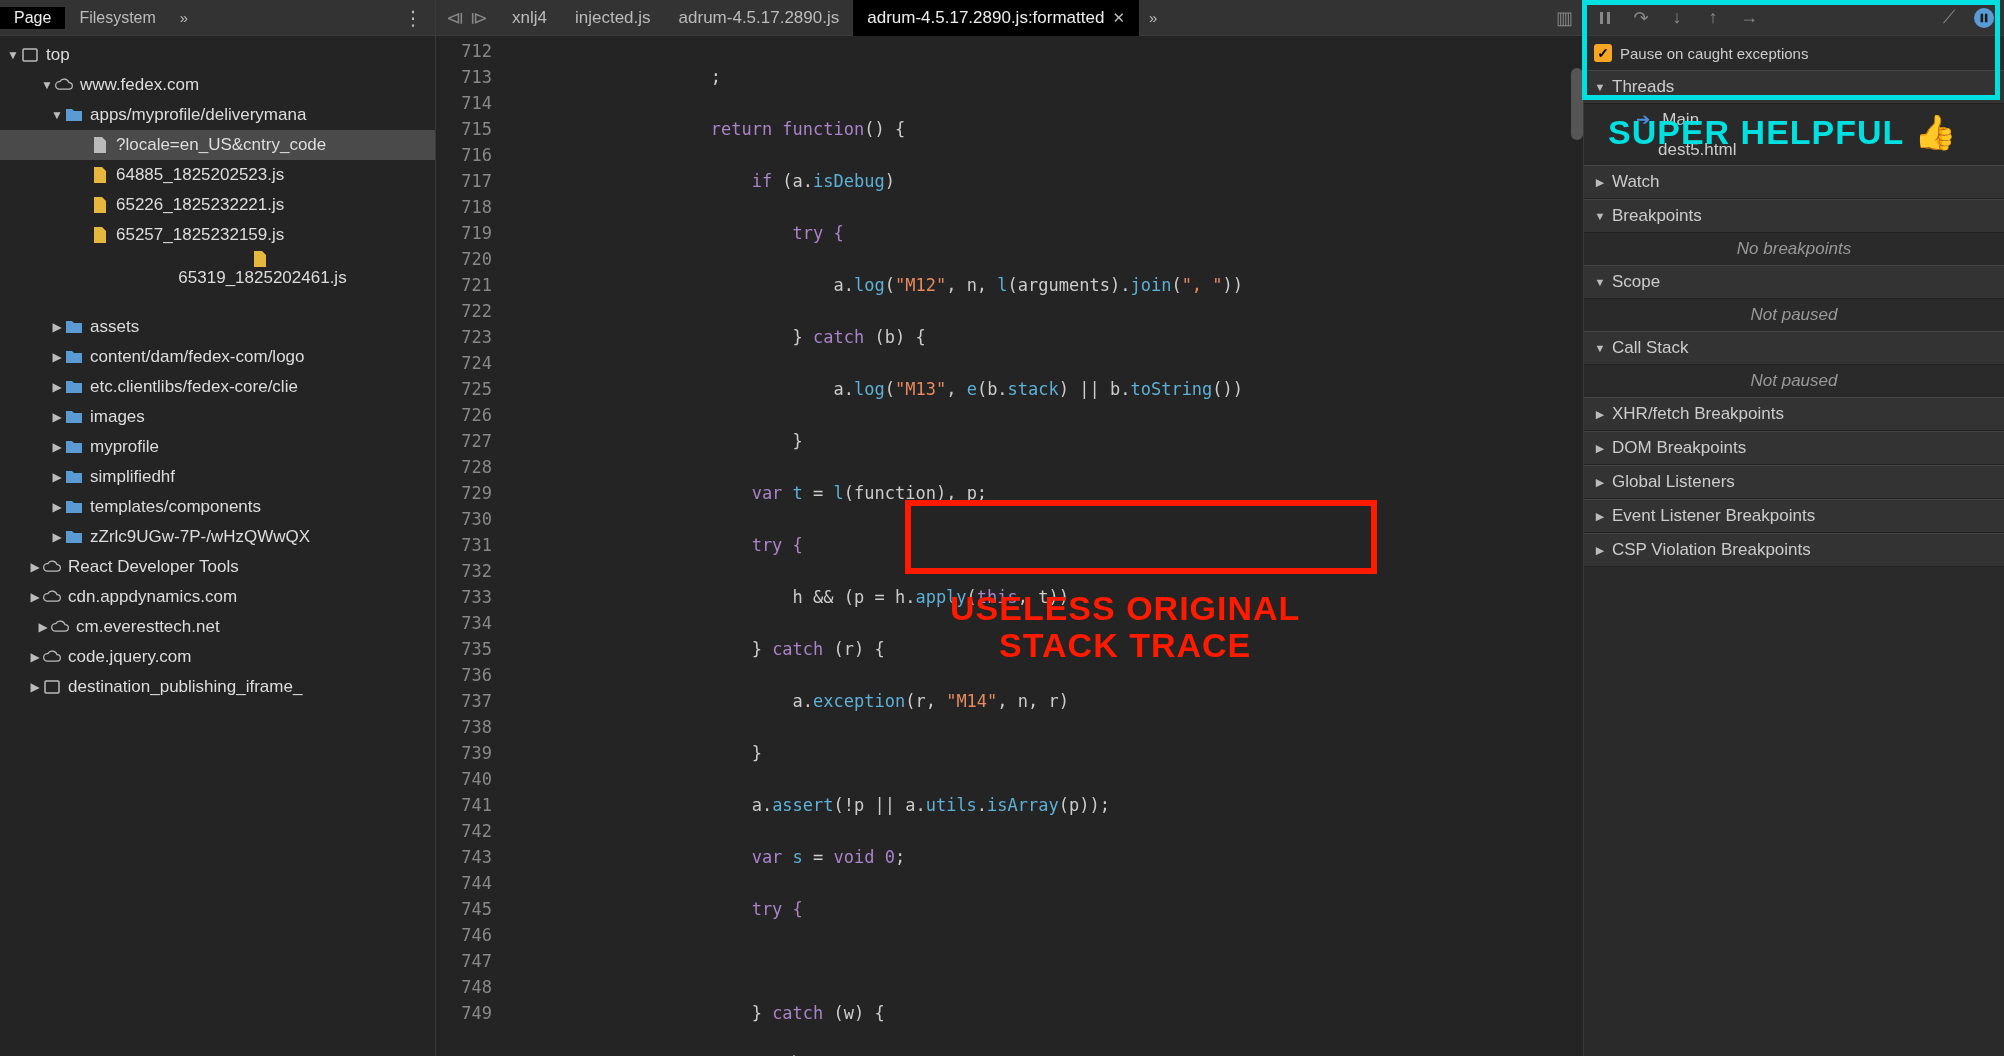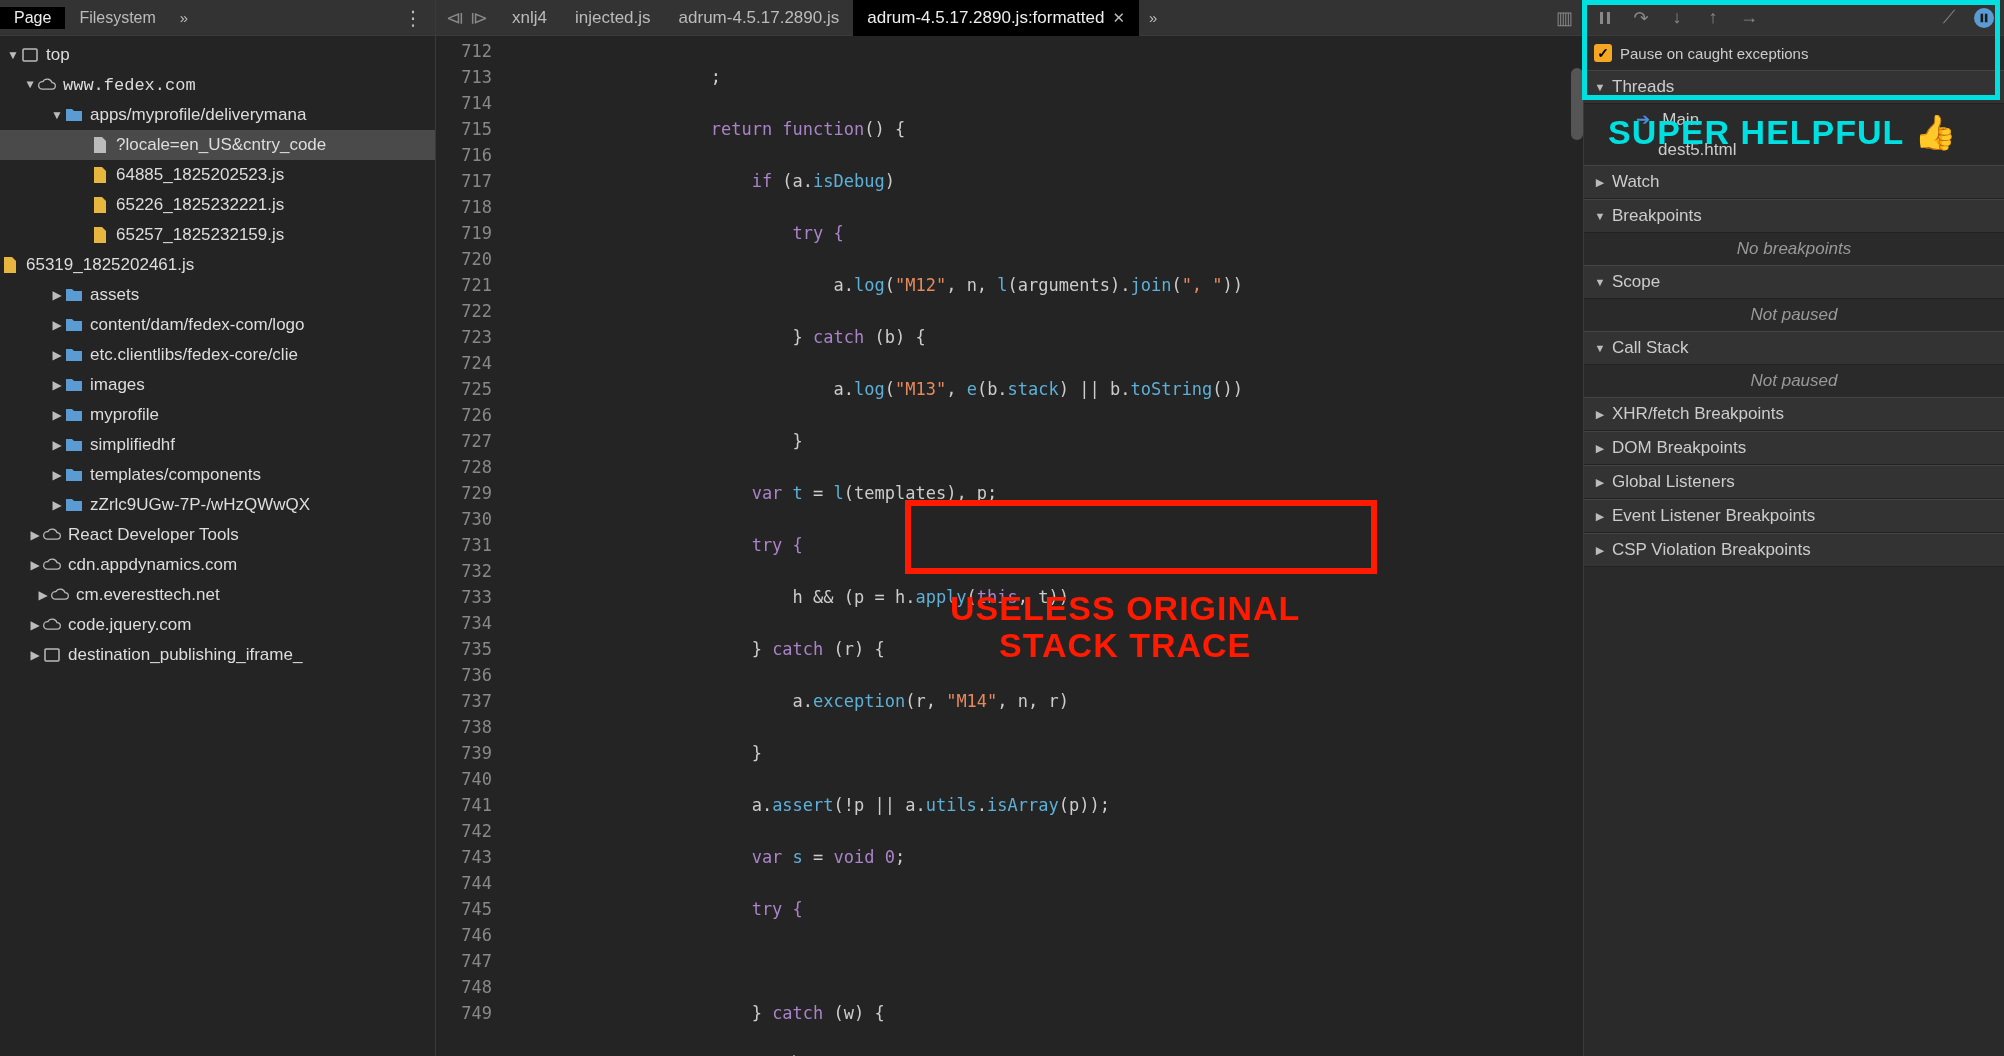--- a/index.html
+++ b/index.html
@@ -240,21 +240,21 @@
     <div class="tree">
       <div class="tree-item" style="padding-left:6px;text-align:center;">
           <span class="arrow expanded"></span>
           <span class="icon-frame">
             <svg viewBox="0 0 16 14">
               <rect x="1" y="1" width="14" height="12" rx="1"></rect>
             </svg>
           </span>
           <span>top</span>
         </div>
-      <div class="tree-item" style="padding-left:23px;font-family:Liberation Mono, monospace;">
+      <div class="tree-item" style="padding-left:40px;">
           <span class="arrow expanded"></span>
           <span class="icon-cloud">
             <svg viewBox="0 0 24 16">
               <path d="M6 13h12a4 4 0 000-8 6 6 0 00-11-1A4 4 0 006 13z"></path>
             </svg>
           </span>
           <span>www.fedex.com</span>
         </div>
       <div class="tree-item" style="padding-left:50px;">
           <span class="arrow expanded"></span>
@@ -290,29 +290,29 @@
           <span>65226_1825232221.js</span>
         </div>
       <div class="tree-item" style="padding-left:90px;">
           <span class="icon-file">
             <svg viewBox="0 0 14 18">
               <path d="M1 1h8l4 4v12H1z"></path>
             </svg>
           </span>
           <span>65257_1825232159.js</span>
         </div>
-      <div class="tree-item" style="">
+      <div class="tree-item" style="padding-left:90px;flex-direction:column;">
           <span class="icon-file">
             <svg viewBox="0 0 14 18">
               <path d="M1 1h8l4 4v12H1z"></path>
             </svg>
           </span>
           <span>65319_1825202461.js</span>
         </div>
-      <div class="tree-item" style="padding-left:50px;">
+      <div class="tree-item" style="padding-left:50px;margin-top:32px;">
           <span class="arrow collapsed"></span>
           <span class="icon-folder">
             <svg viewBox="0 0 18 16">
               <path d="M1 2h6l2 2h8v10H1z"></path>
             </svg>
           </span>
           <span>assets</span>
         </div>
       <div class="tree-item" style="padding-left:50px;">
           <span class="arrow collapsed"></span>
@@ -484,21 +484,21 @@
         </div>
       <div class="code">
 <div class="line">                    <span>;</span></div>
 <div class="line">                    <span class="tok-kw">return </span><span class="tok-kw">function</span><span>() {</span></div>
 <div class="line">                        <span class="tok-kw">if </span><span>(a.</span><span class="tok-var">isDebug</span><span>)</span></div>
 <div class="line">                            <span class="tok-kw">try {</span></div>
 <div class="line">                                <span>a.</span><span class="tok-fn">log</span><span>(</span><span class="tok-str">"M12"</span><span>, n, </span><span class="tok-fn">l</span><span>(arguments).</span><span class="tok-fn">join</span><span>(</span><span class="tok-str">", "</span><span>))</span></div>
 <div class="line">                            <span>} </span><span class="tok-kw">catch </span><span>(b) {</span></div>
 <div class="line">                                <span>a.</span><span class="tok-fn">log</span><span>(</span><span class="tok-str">"M13"</span><span>, </span><span class="tok-fn">e</span><span>(b.</span><span class="tok-var">stack</span><span>) || b.</span><span class="tok-fn">toString</span><span>())</span></div>
 <div class="line">                            <span>}</span></div>
-<div class="line">                        <span class="tok-kw">var </span><span class="tok-var">t</span><span> = </span><span class="tok-fn">l</span><span>(templates), p;</span></div>
+<div class="line">                        <span class="tok-kw">var </span><span class="tok-var">t</span><span> = </span><span class="tok-fn">l</span><span>(function), p;</span></div>
 <div class="line">                        <span class="tok-kw">try {</span></div>
 <div class="line">                            h &amp;&amp; (p = h.<span class="tok-fn">apply</span><span>(</span><span class="tok-kw">this</span><span>, t))</span></div>
 <div class="line">                        <span>} </span><span class="tok-kw">catch </span><span>(r) {</span></div>
 <div class="line">                            <span>a.</span><span class="tok-fn">exception</span><span>(r, </span><span class="tok-str">"M14"</span><span>, n, r)</span></div>
 <div class="line">                        <span>}</span></div>
 <div class="line">                        <span>a.</span><span class="tok-fn">assert</span><span>(!p || a.</span><span class="tok-var">utils</span><span>.</span><span class="tok-fn">isArray</span><span>(p));</span></div>
 <div class="line">                        <span class="tok-kw">var </span><span class="tok-var">s</span><span> = </span><span class="tok-kw">void 0</span><span>;</span></div>
 <div class="line">                        <span class="tok-kw">try {</span></div>
 <div class="line"><span></span></div>
 <div class="line">                        <span>} </span><span class="tok-kw">catch </span><span>(w) {</span></div>

